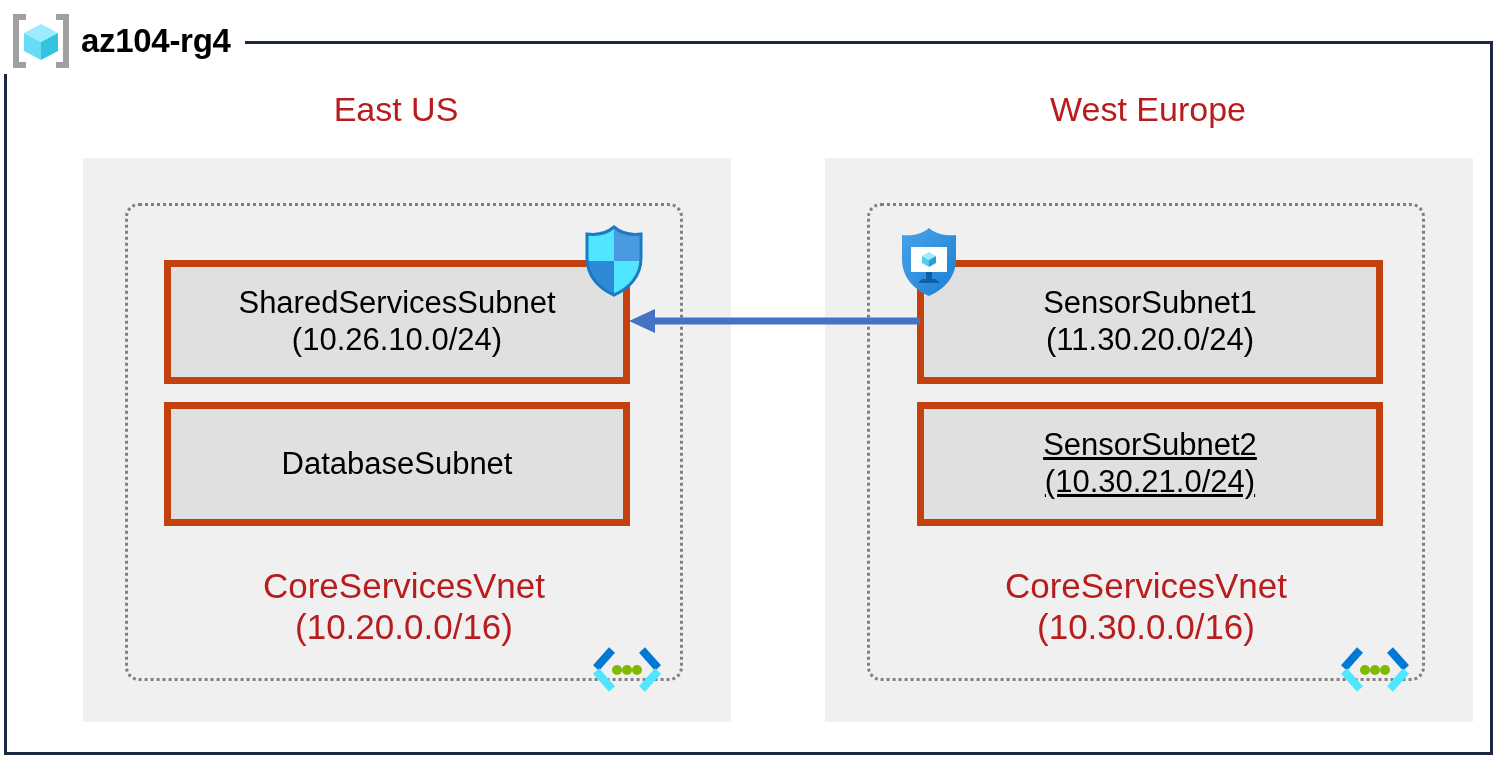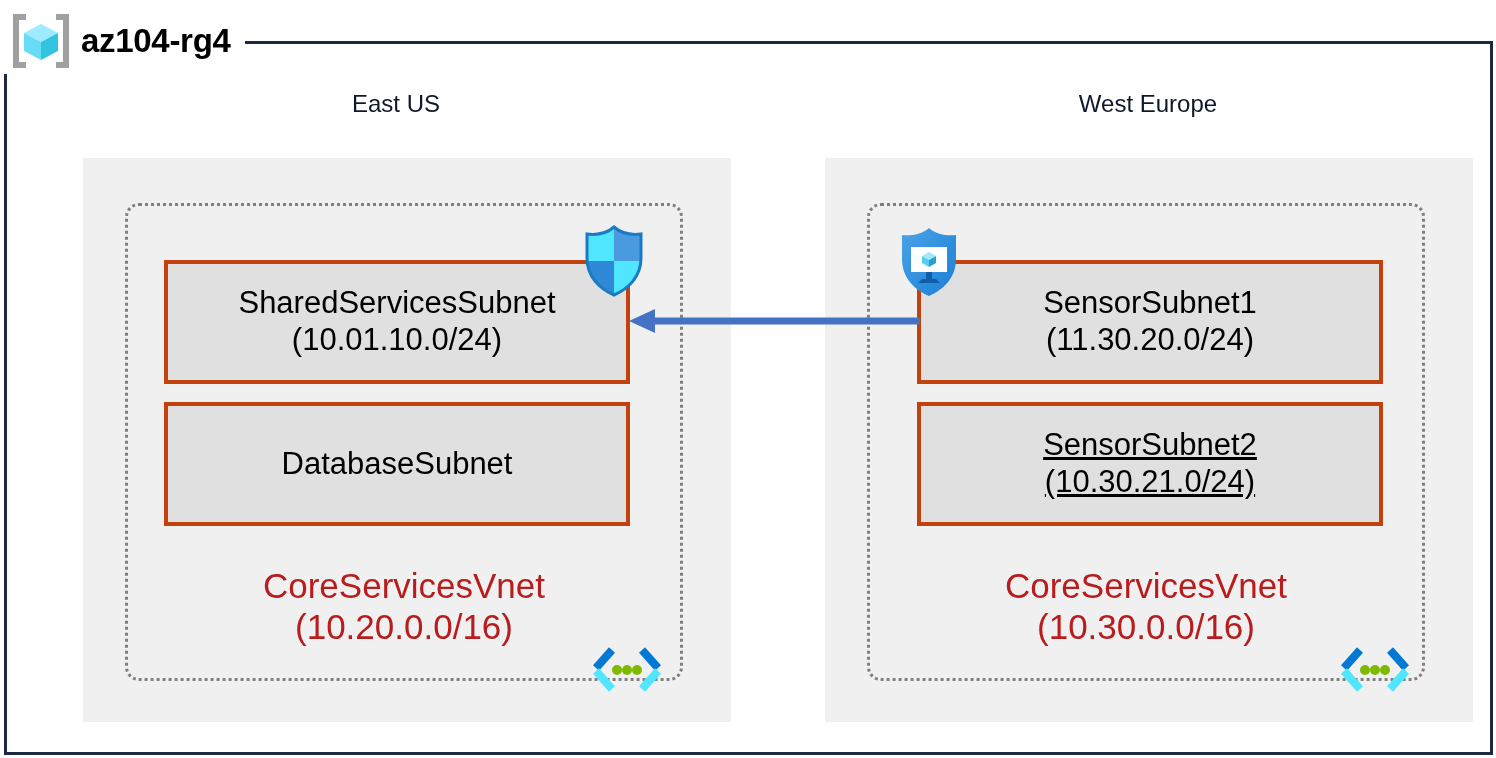--- a/index.html
+++ b/index.html
@@ -49,22 +49,22 @@
     font-size: 33px;
     font-weight: bold;
     color: #000000;
     letter-spacing: -0.3px;
     white-space: nowrap;
   }
 
   
   .region-label {
     position: absolute;
-    font-size: 24px;
-    color: #0f172a;
+    font-size: 34px;
+    color: #b91c1c;
     text-align: center;
     white-space: nowrap;
   }
 
   .region-box {
     position: absolute;
     background: #f0f0f0;
   }
 
   
@@ -72,21 +72,21 @@
     position: absolute;
     border: 3px dotted #808080;
     border-radius: 14px;
     background: transparent;
   }
 
   
   .subnet-box {
     position: absolute;
     background: #e0e0e0;
-    border: 4px solid #c2410c;
+    border: 7px solid #c2410c;
     display: flex;
     flex-direction: column;
     align-items: center;
     justify-content: center;
     line-height: 1.18;
   }
   .subnet-box .line {
     font-size: 31px;
     color: #000000;
     white-space: nowrap;
@@ -138,21 +138,21 @@
 </div>
 
 <div class="region-label" style="left:216px; top:90px; width:360px;">East US</div>
 
 <div class="region-box" style="left:83px; top:158px; width:648px; height:564px;"></div>
 
 <div class="vnet-box" style="left:125px; top:203px; width:558px; height:478px;"></div>
 
 <div class="subnet-box" style="left:164px; top:260px; width:466px; height:124px;">
   <span class="line">SharedServicesSubnet</span>
-  <span class="line">(10.01.10.0/24)</span>
+  <span class="line">(10.26.10.0/24)</span>
 </div>
 
 <svg class="icon-abs" style="left:583px; top:225px; width:62px; height:72px;" viewBox="0 0 62 72">
   <defs>
     <clipPath id="shieldClipA">
       <path d="M31 2 C23 9 12 10 4 9 L4 33 C4 52 17 64 31 70 C45 64 58 52 58 33 L58 9 C50 10 39 9 31 2 Z"></path>
     </clipPath>
   </defs>
   <g clip-path="url(#shieldClipA)">
     <rect x="0" y="0" width="31" height="36" fill="#50e6ff"></rect>

